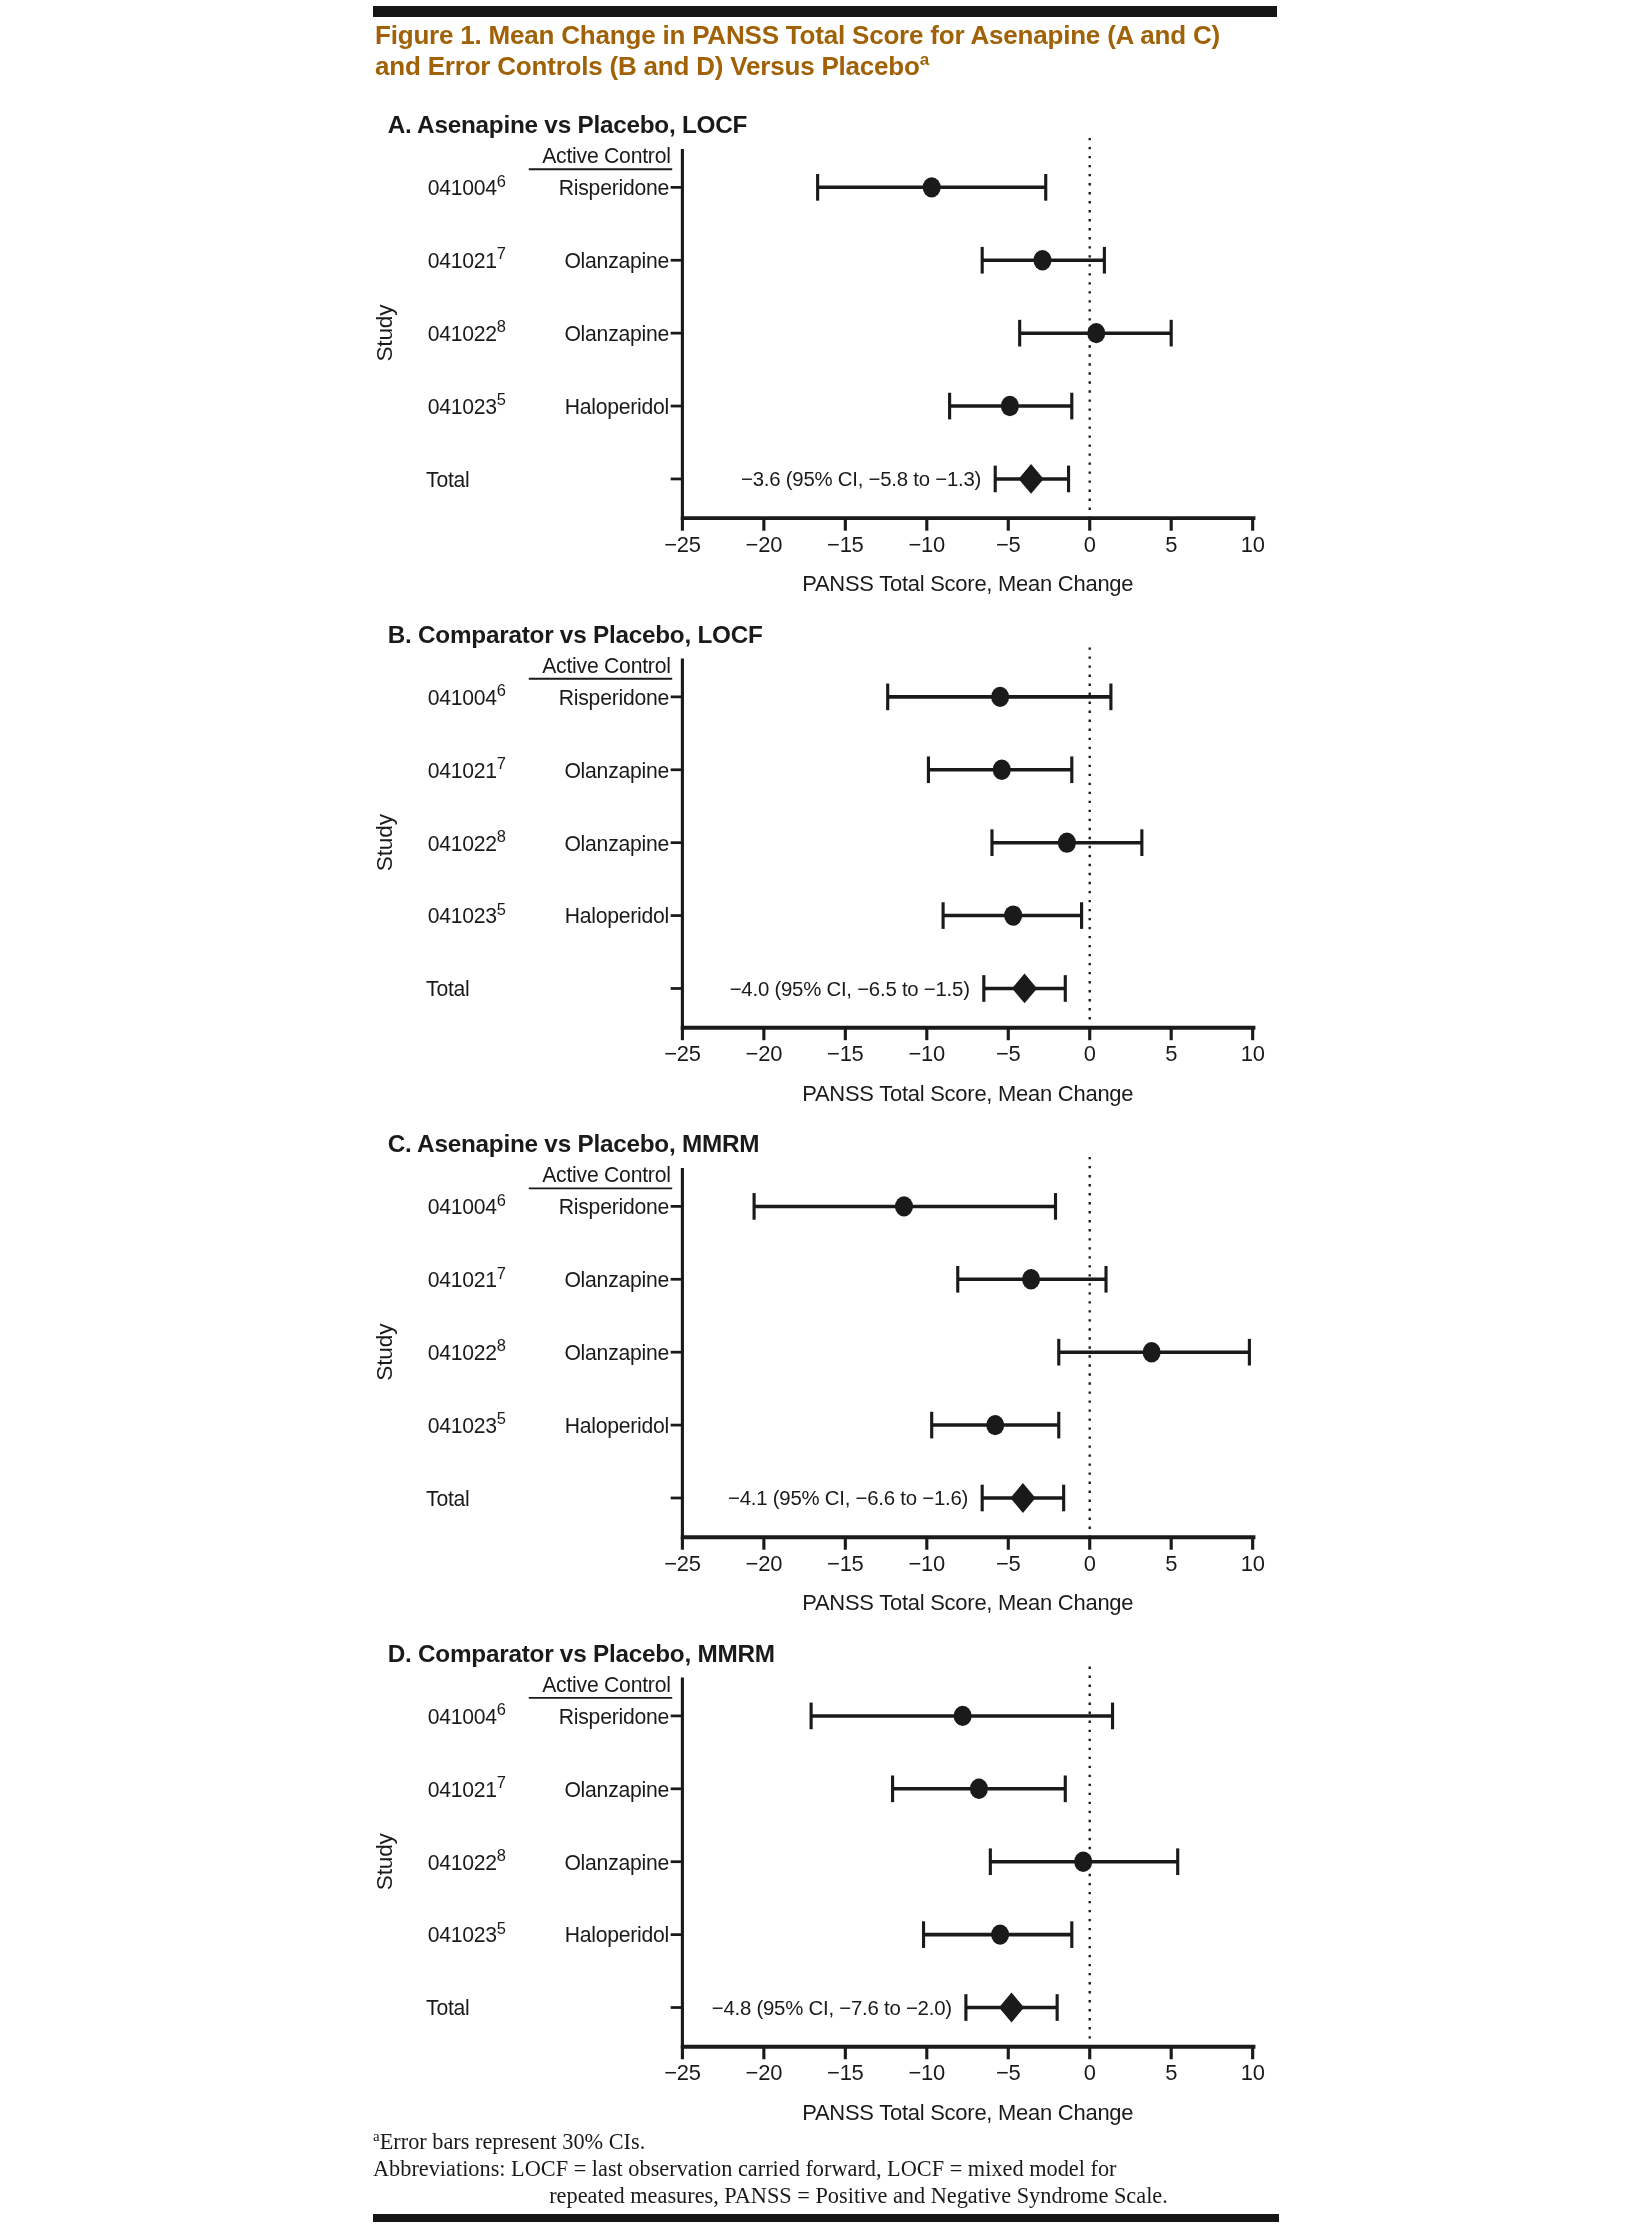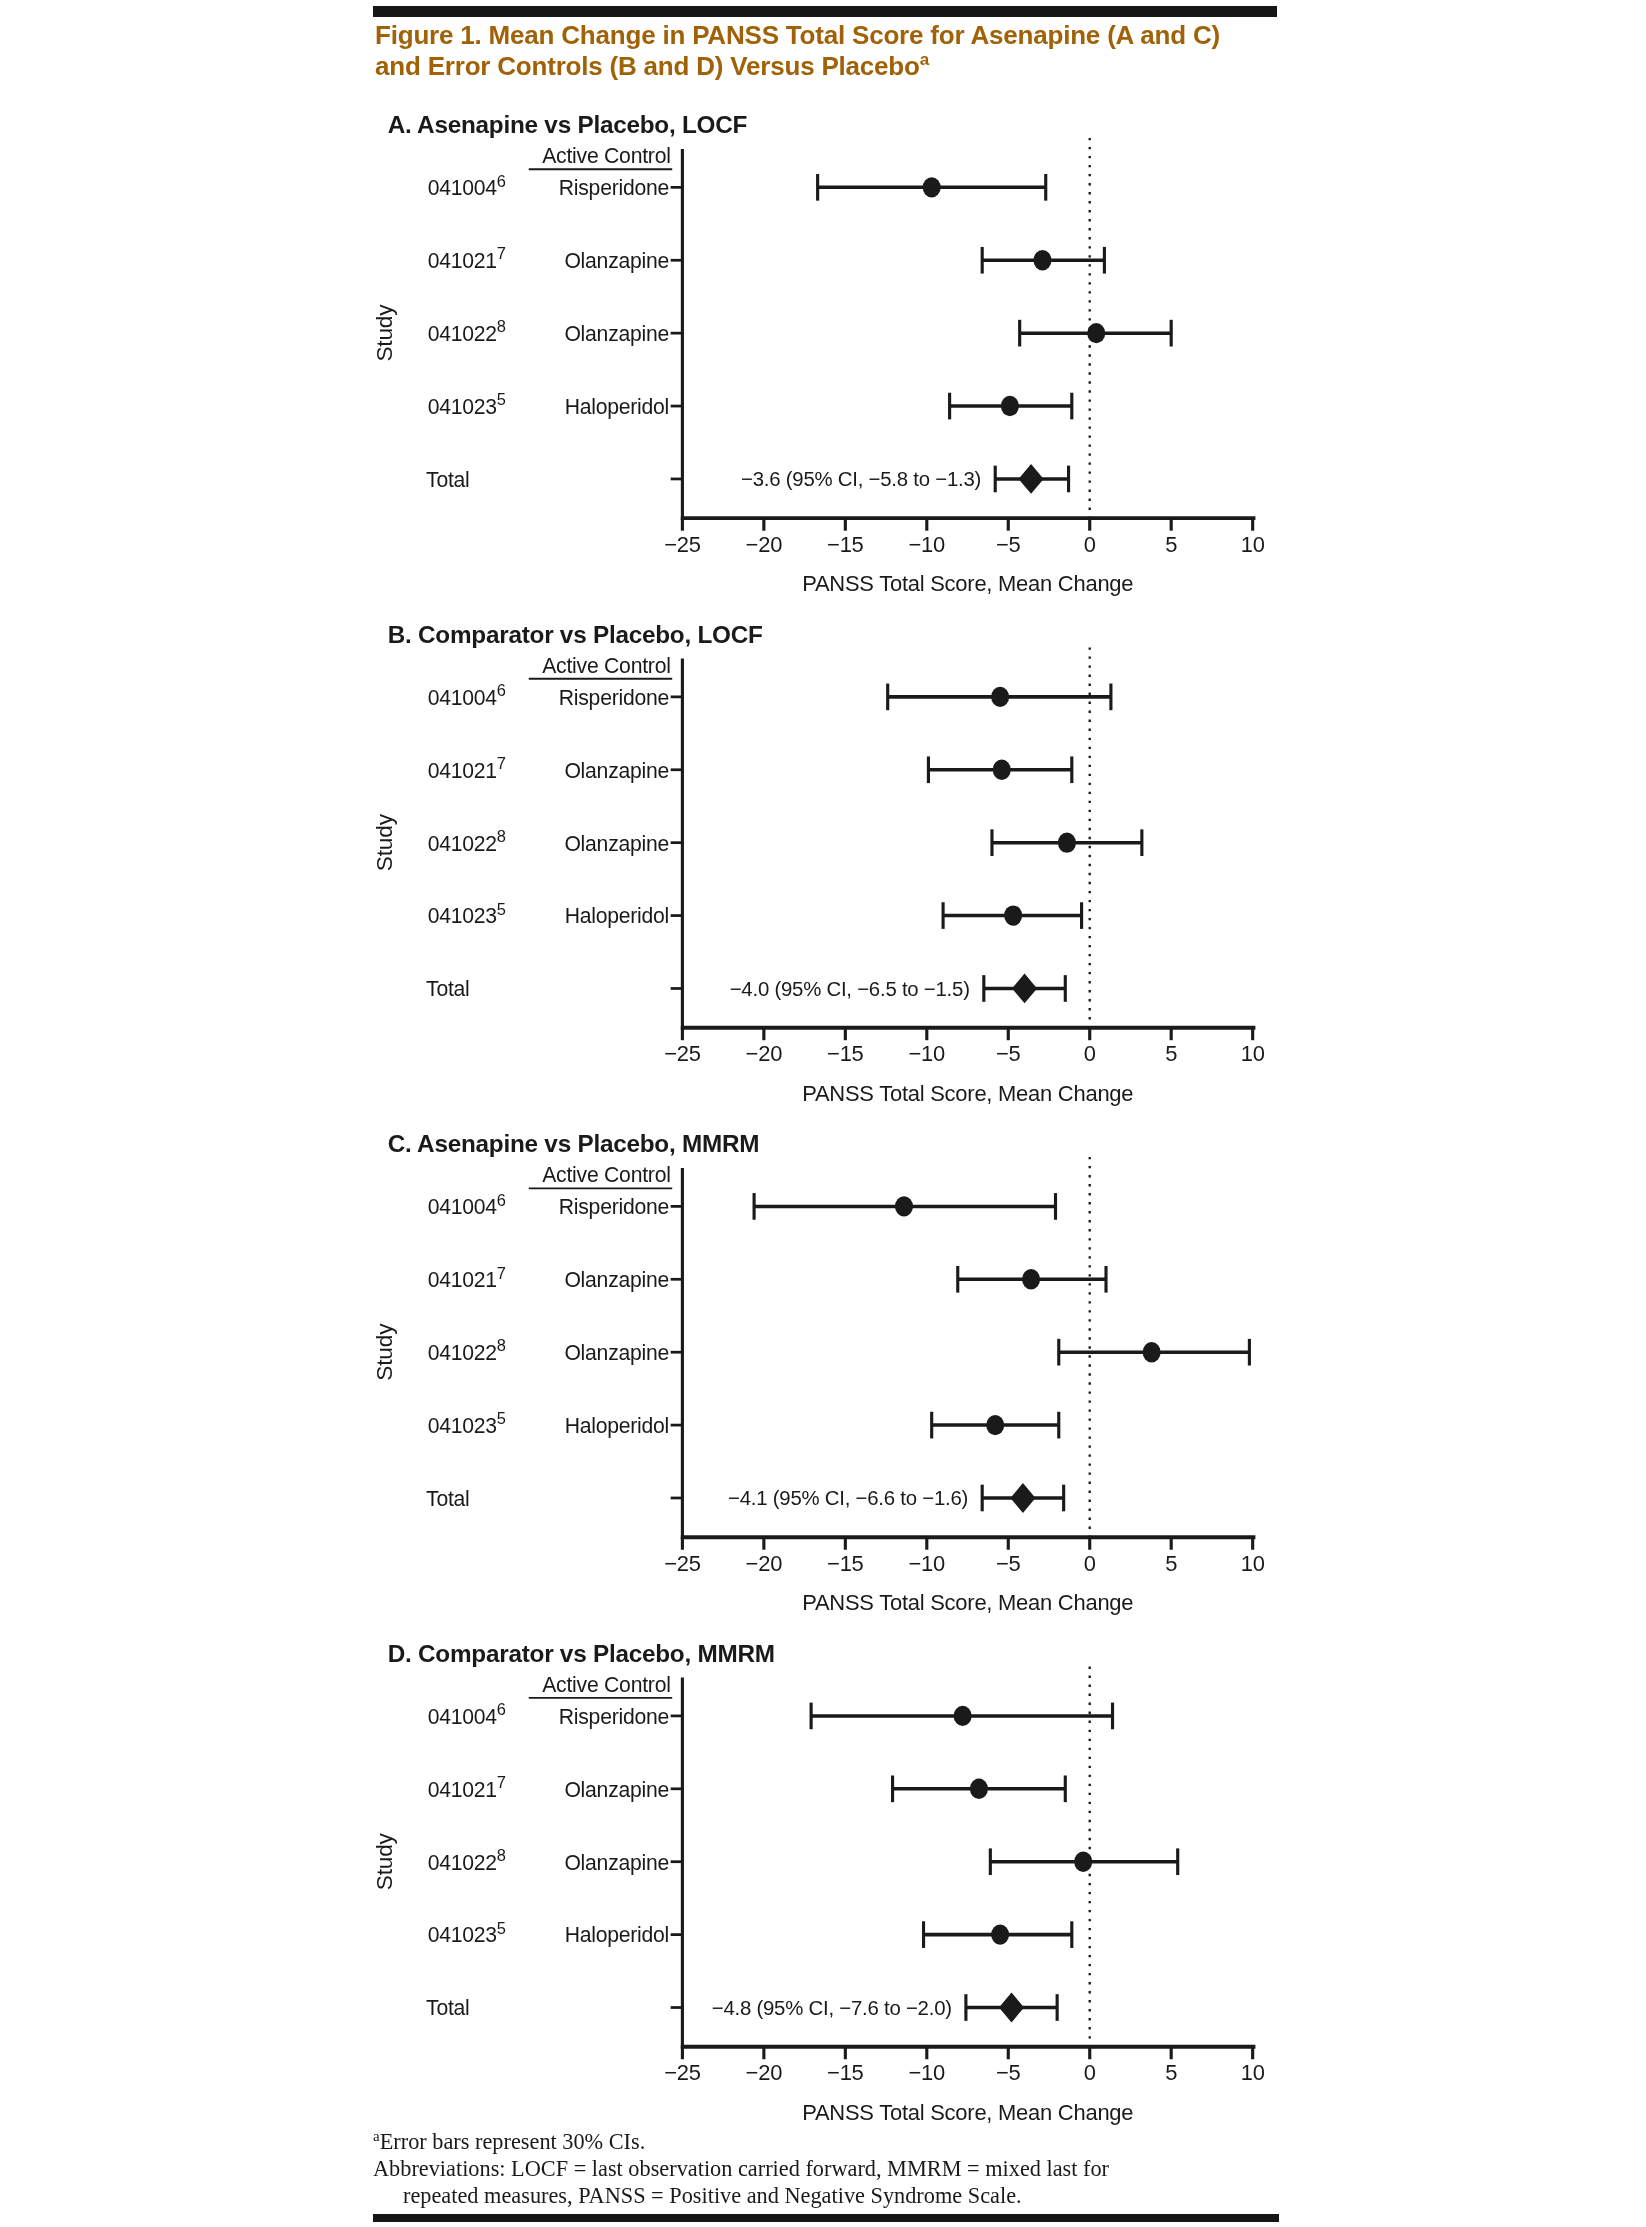--- a/index.html
+++ b/index.html
@@ -13,21 +13,21 @@
   .fig-title{
     position:absolute;left:375px;top:20.4px;width:941px;
     font-size:26px;font-weight:bold;line-height:31px;letter-spacing:-0.2px;color:#a16207;
   }
   .fig-title sup{font-size:17px;line-height:0;}
   .footnotes{
     position:absolute;left:373px;top:2128px;width:941px;
     font-family:"Liberation Serif",serif;font-size:22.3px;line-height:27px;color:#1a1a1a;
   }
   .footnotes sup{font-size:15px;line-height:0;}
-  .fn-indent{padding-left:30px;}
+  .fn-indent{padding-left:30px;text-align:center;}
   #plots{position:absolute;left:0;top:0;}
   #plots text{fill:#1a1a1a;}
 </style>
 </head>
 <body>
 
 <div class="rule rule-top"></div>
 
 <div class="fig-title"><span>Figure 1. Mean Change in PANSS Total Score for Asenapine (A and C)</span><br><span>and Error Controls (B and D) Versus Placebo</span><sup>a</sup></div>
 
@@ -313,18 +313,18 @@
         <line x1="1231.659" y1="2561" x2="1348.055" y2="2561" stroke="#1a1a1a" stroke-width="4.5"></line>
         <line x1="1231.659" y1="2544" x2="1231.659" y2="2578" stroke="#1a1a1a" stroke-width="4"></line>
         <line x1="1348.055" y1="2544" x2="1348.055" y2="2578" stroke="#1a1a1a" stroke-width="4"></line>
         <polygon points="1273.857,2561 1289.857,2542 1305.857,2561 1289.857,2580" fill="#1a1a1a"></polygon>
       </g>
     </g>
   </svg>
 
 <div class="footnotes">
   <div><sup>a</sup><span>Error bars represent 30% CIs.</span></div>
-  <div>Abbreviations: LOCF = last observation carried forward, MMRM = mixed last for</div>
+  <div>Abbreviations: LOCF = last observation carried forward, LOCF = mixed model for</div>
   <div class="fn-indent">repeated measures, PANSS = Positive and Negative Syndrome Scale.</div>
 </div>
 
 <div class="rule rule-bottom"></div>
 
 
 </body></html>

